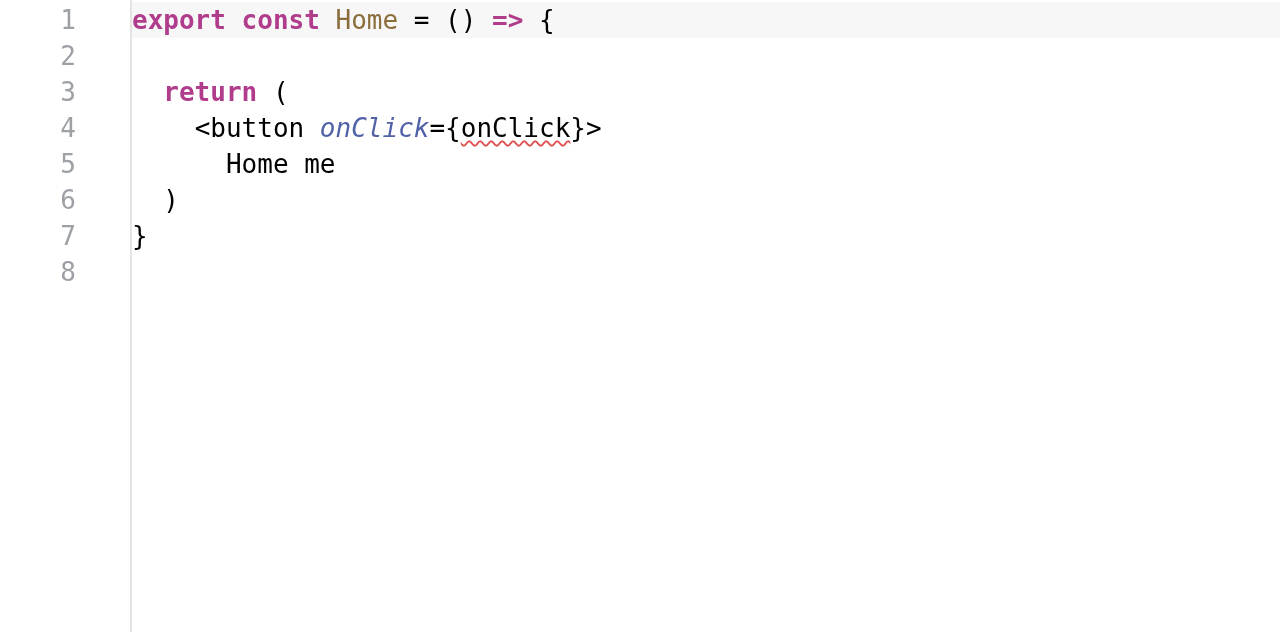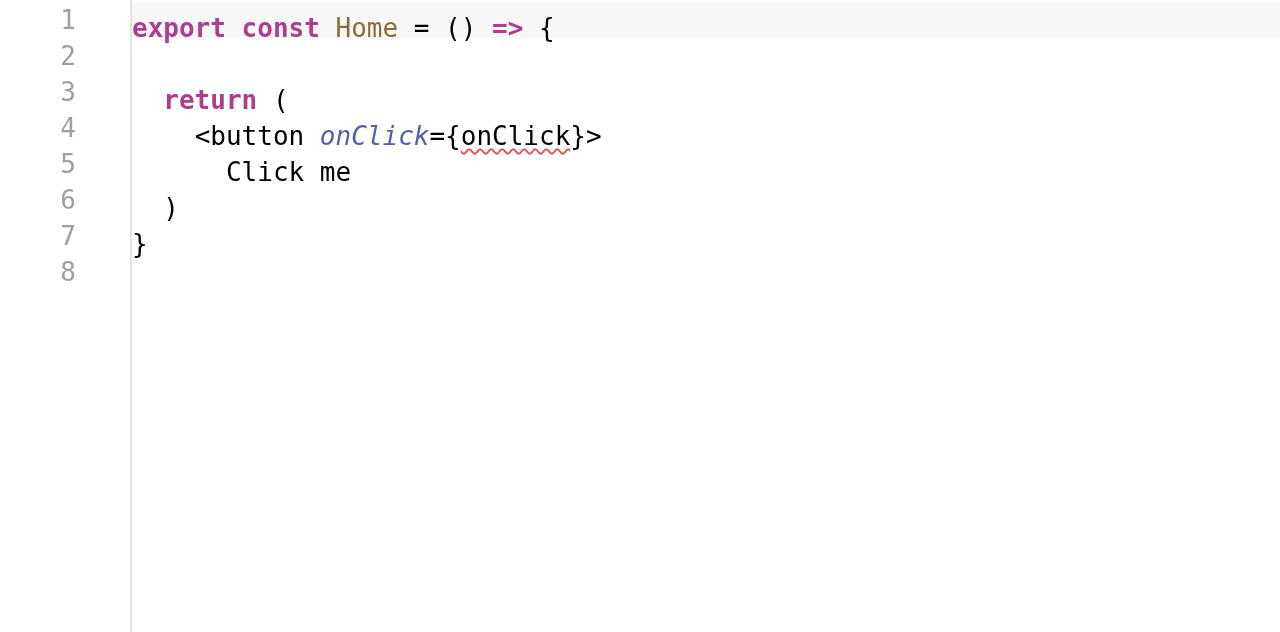--- a/index.html
+++ b/index.html
@@ -34,21 +34,21 @@
     .line-number {
       text-align: right;
       color: #9da0a5;
       padding-right: 54px;
       height: 36px;
       user-select: none;
     }
     
     .code-area {
       flex: 1;
-      padding-top: 10px;
+      padding-top: 2px;
       position: relative;
       border-radius: 31px;
     }
     
     .line-highlight {
       position: absolute;
       top: 2px;
       left: 0;
       right: 0;
       height: 36px;
@@ -130,20 +130,20 @@
     <div class="line-highlight"></div>
 
     <div class="code-line"><span class="kw-export">export</span><span class="plain"> </span><span class="kw-const">const</span><span class="plain"> </span><span class="fn-name">Home</span><span class="plain"> = </span><span class="paren">()</span><span class="arrow"> =&gt; </span><span class="brace">{</span></div>
 
     <div class="code-line"><span class="plain"></span></div>
 
     <div class="code-line"><span class="plain">  </span><span class="kw-return">return</span><span class="paren"> (</span></div>
 
     <div class="code-line"><span class="plain">    </span><span class="tag">&lt;</span><span class="tag">button</span><span class="plain"> </span><span class="attr-name">onClick</span><span class="plain">=</span><span class="attr-brace">{</span><span class="plain error-underline">onClick</span><span class="attr-brace">}</span><span class="tag">&gt;</span></div>
 
-    <div class="code-line"><span class="plain">      </span><span class="plain">Click me</span></div>
+    <div class="code-line"><span class="plain">      </span><span class="plain">Home me</span></div>
 
 
     <div class="code-line"><span class="plain">  </span><span class="paren">)</span></div>
 
     <div class="code-line"><span class="brace">}</span></div>
   </div>
 </div>
 
 </body></html>

